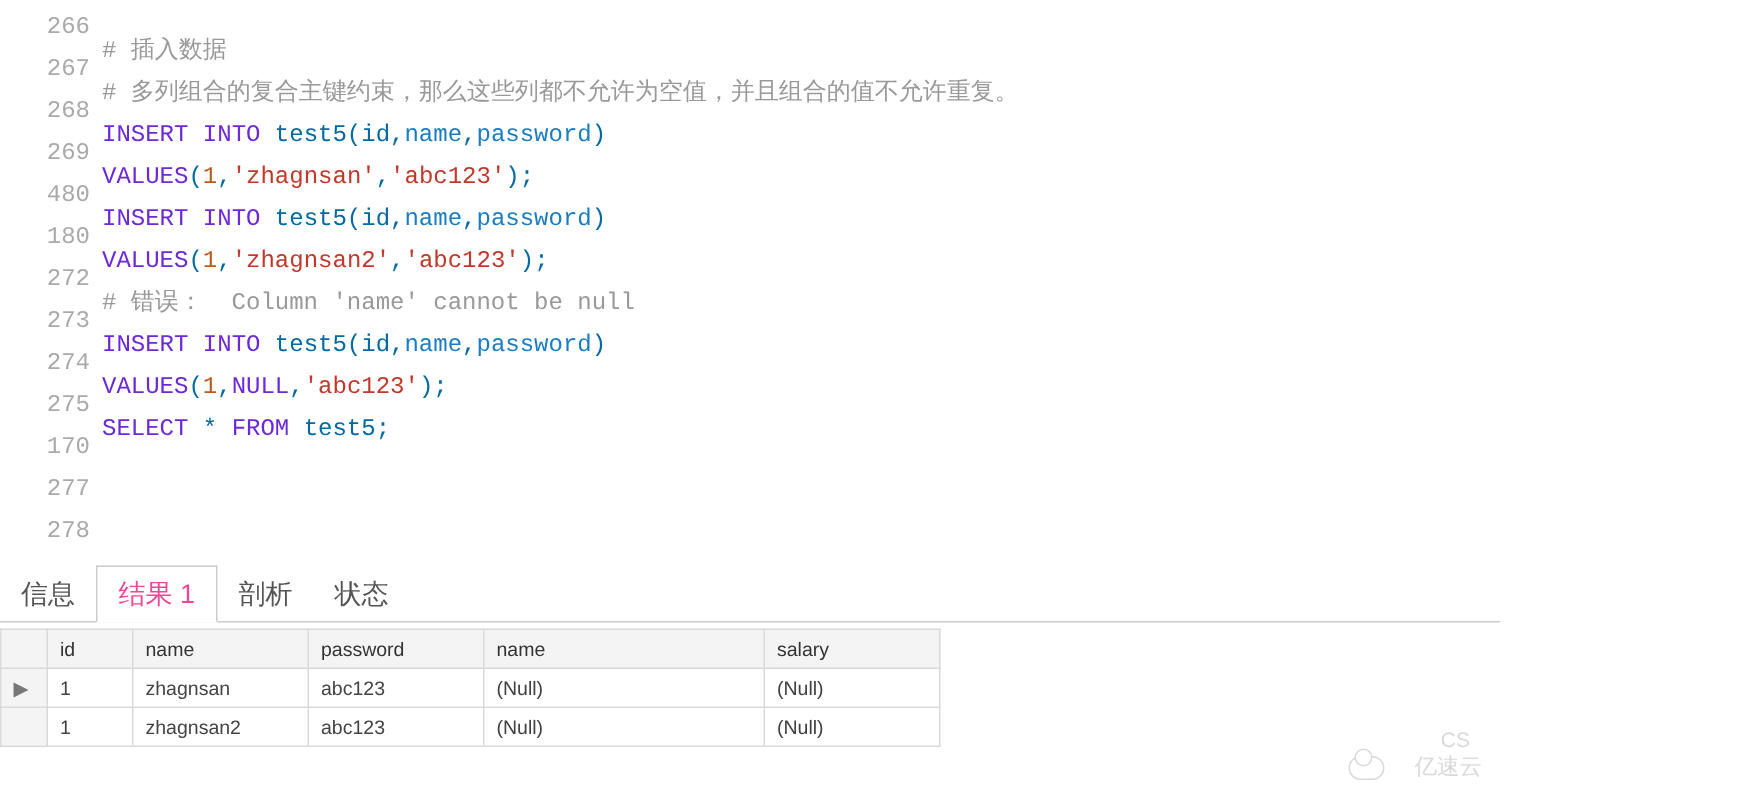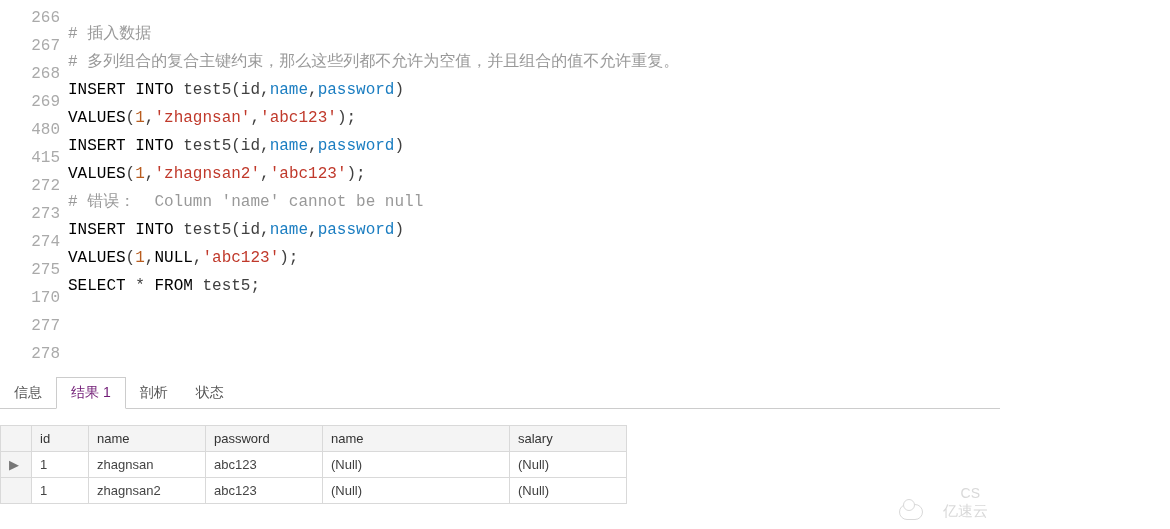--- a/index.html
+++ b/index.html
@@ -1,30 +1,30 @@
 <!DOCTYPE html>
 <html><head>
 <meta charset="utf-8">
 <style>
   html,body{margin:0;padding:0;font-family:Consolas,"Courier New",monospace;font-size:16px;color:#333;background:#fff;}
   .wrap{width:1000px;height:529px;position:relative;background:#fff;overflow:hidden;}
   .editor{display:flex;padding-top:4px;}
   .gutter{width:60px;text-align:right;color:#aaa;user-select:none;padding-right:8px;line-height:28px;}
   .code{flex:1;line-height:28px;white-space:pre;margin-top:16px;}
-  .kw{color:#000000;}
+  .kw{color:#6d28d9;}
   .ident{color:#1a7dc1;}
   .num{color:#b85c1f;}
   .str{color:#c0392b;}
   .cmt{color:#999;}
-  .op{color:#404040;}
-  .tabs{display:flex;align-items:flex-end;border-bottom:1px solid #ccc;margin-top:8px;font-family:"Microsoft YaHei",sans-serif;font-size:14px;color:#555;}
+  .op{color:#0369a1;}
+  .tabs{display:flex;align-items:flex-end;border-bottom:1px solid #ccc;margin-top:8px;font-family:"Microsoft YaHei",sans-serif;font-size:18px;color:#555;}
   .tab{padding:6px 14px;border:1px solid transparent;border-bottom:none;cursor:pointer;background:#f5f5f5;}
   .tab.plain{background:transparent;border:none;}
-  .tab.active{background:#fff;border:1px solid #ccc;border-bottom:1px solid #fff;position:relative;top:1px;color:#701a75;}
-  .grid{font-family:"Segoe UI",Tahoma,sans-serif;font-size:13px;color:#444;border-collapse:collapse;margin-top:16px;}
+  .tab.active{background:#fff;border:1px solid #ccc;border-bottom:1px solid #fff;position:relative;top:1px;color:#ec4899;}
+  .grid{font-family:"Segoe UI",Tahoma,sans-serif;font-size:13px;color:#444;border-collapse:collapse;margin-top:4px;}
   .grid th,.grid td{border:1px solid #d9d9d9;padding:5px 8px;text-align:left;background:#fff;}
   .grid thead th{background:#f4f4f4;font-weight:normal;color:#333;}
   .rowhead{width:14px;background:#f4f4f4!important;text-align:center;color:#777;}
   .idcol{width:40px;text-align:right;}
   .namecol{width:100px;}
   .pwcol{width:100px;}
   .emailcol{width:170px;}
   .salcol{width:100px;text-align:right;}
   .null{color:#404040;font-style:normal;}
   .watermark{position:absolute;right:12px;bottom:8px;color:#d9d9d9;font-family:sans-serif;font-size:15px;display:flex;align-items:center;gap:20px;}
@@ -36,21 +36,21 @@
 <body>
 <div class="wrap">
 
 <div class="editor">
   <div class="gutter" id="gutter">
         <div>266</div>
         <div>267</div>
         <div>268</div>
         <div>269</div>
         <div>480</div>
-        <div>415</div>
+        <div>180</div>
         <div>272</div>
         <div>273</div>
         <div>274</div>
         <div>275</div>
         <div>170</div>
         <div>277</div>
         <div>278</div>
       </div>
   <div class="code" id="code"><div><span class="cmt"># 插入数据</span></div><div><span class="cmt"># 多列组合的复合主键约束，那么这些列都不允许为空值，并且组合的值不允许重复。</span></div><div><span class="kw">INSERT</span><span class="op"> </span><span class="kw">INTO</span><span class="op"> test5(id,</span><span class="ident">name</span><span class="op">,</span><span class="ident">password</span><span class="op">)</span></div><div><span class="kw">VALUES</span><span class="op">(</span><span class="num">1</span><span class="op">,</span><span class="str">'zhagnsan'</span><span class="op">,</span><span class="str">'abc123'</span><span class="op">);</span></div><div><span class="op"></span></div><div><span class="kw">INSERT</span><span class="op"> </span><span class="kw">INTO</span><span class="op"> test5(id,</span><span class="ident">name</span><span class="op">,</span><span class="ident">password</span><span class="op">)</span></div><div><span class="kw">VALUES</span><span class="op">(</span><span class="num">1</span><span class="op">,</span><span class="str">'zhagnsan2'</span><span class="op">,</span><span class="str">'abc123'</span><span class="op">);</span></div><div><span class="op"></span></div><div><span class="cmt"># 错误：  Column 'name' cannot be null</span></div><div><span class="kw">INSERT</span><span class="op"> </span><span class="kw">INTO</span><span class="op"> test5(id,</span><span class="ident">name</span><span class="op">,</span><span class="ident">password</span><span class="op">)</span></div><div><span class="kw">VALUES</span><span class="op">(</span><span class="num">1</span><span class="op">,</span><span class="kw">NULL</span><span class="op">,</span><span class="str">'abc123'</span><span class="op">);</span></div><div><span class="op"></span></div><div><span class="kw">SELECT</span><span class="op"> * </span><span class="kw">FROM</span><span class="op"> test5;</span></div></div>
 </div>

